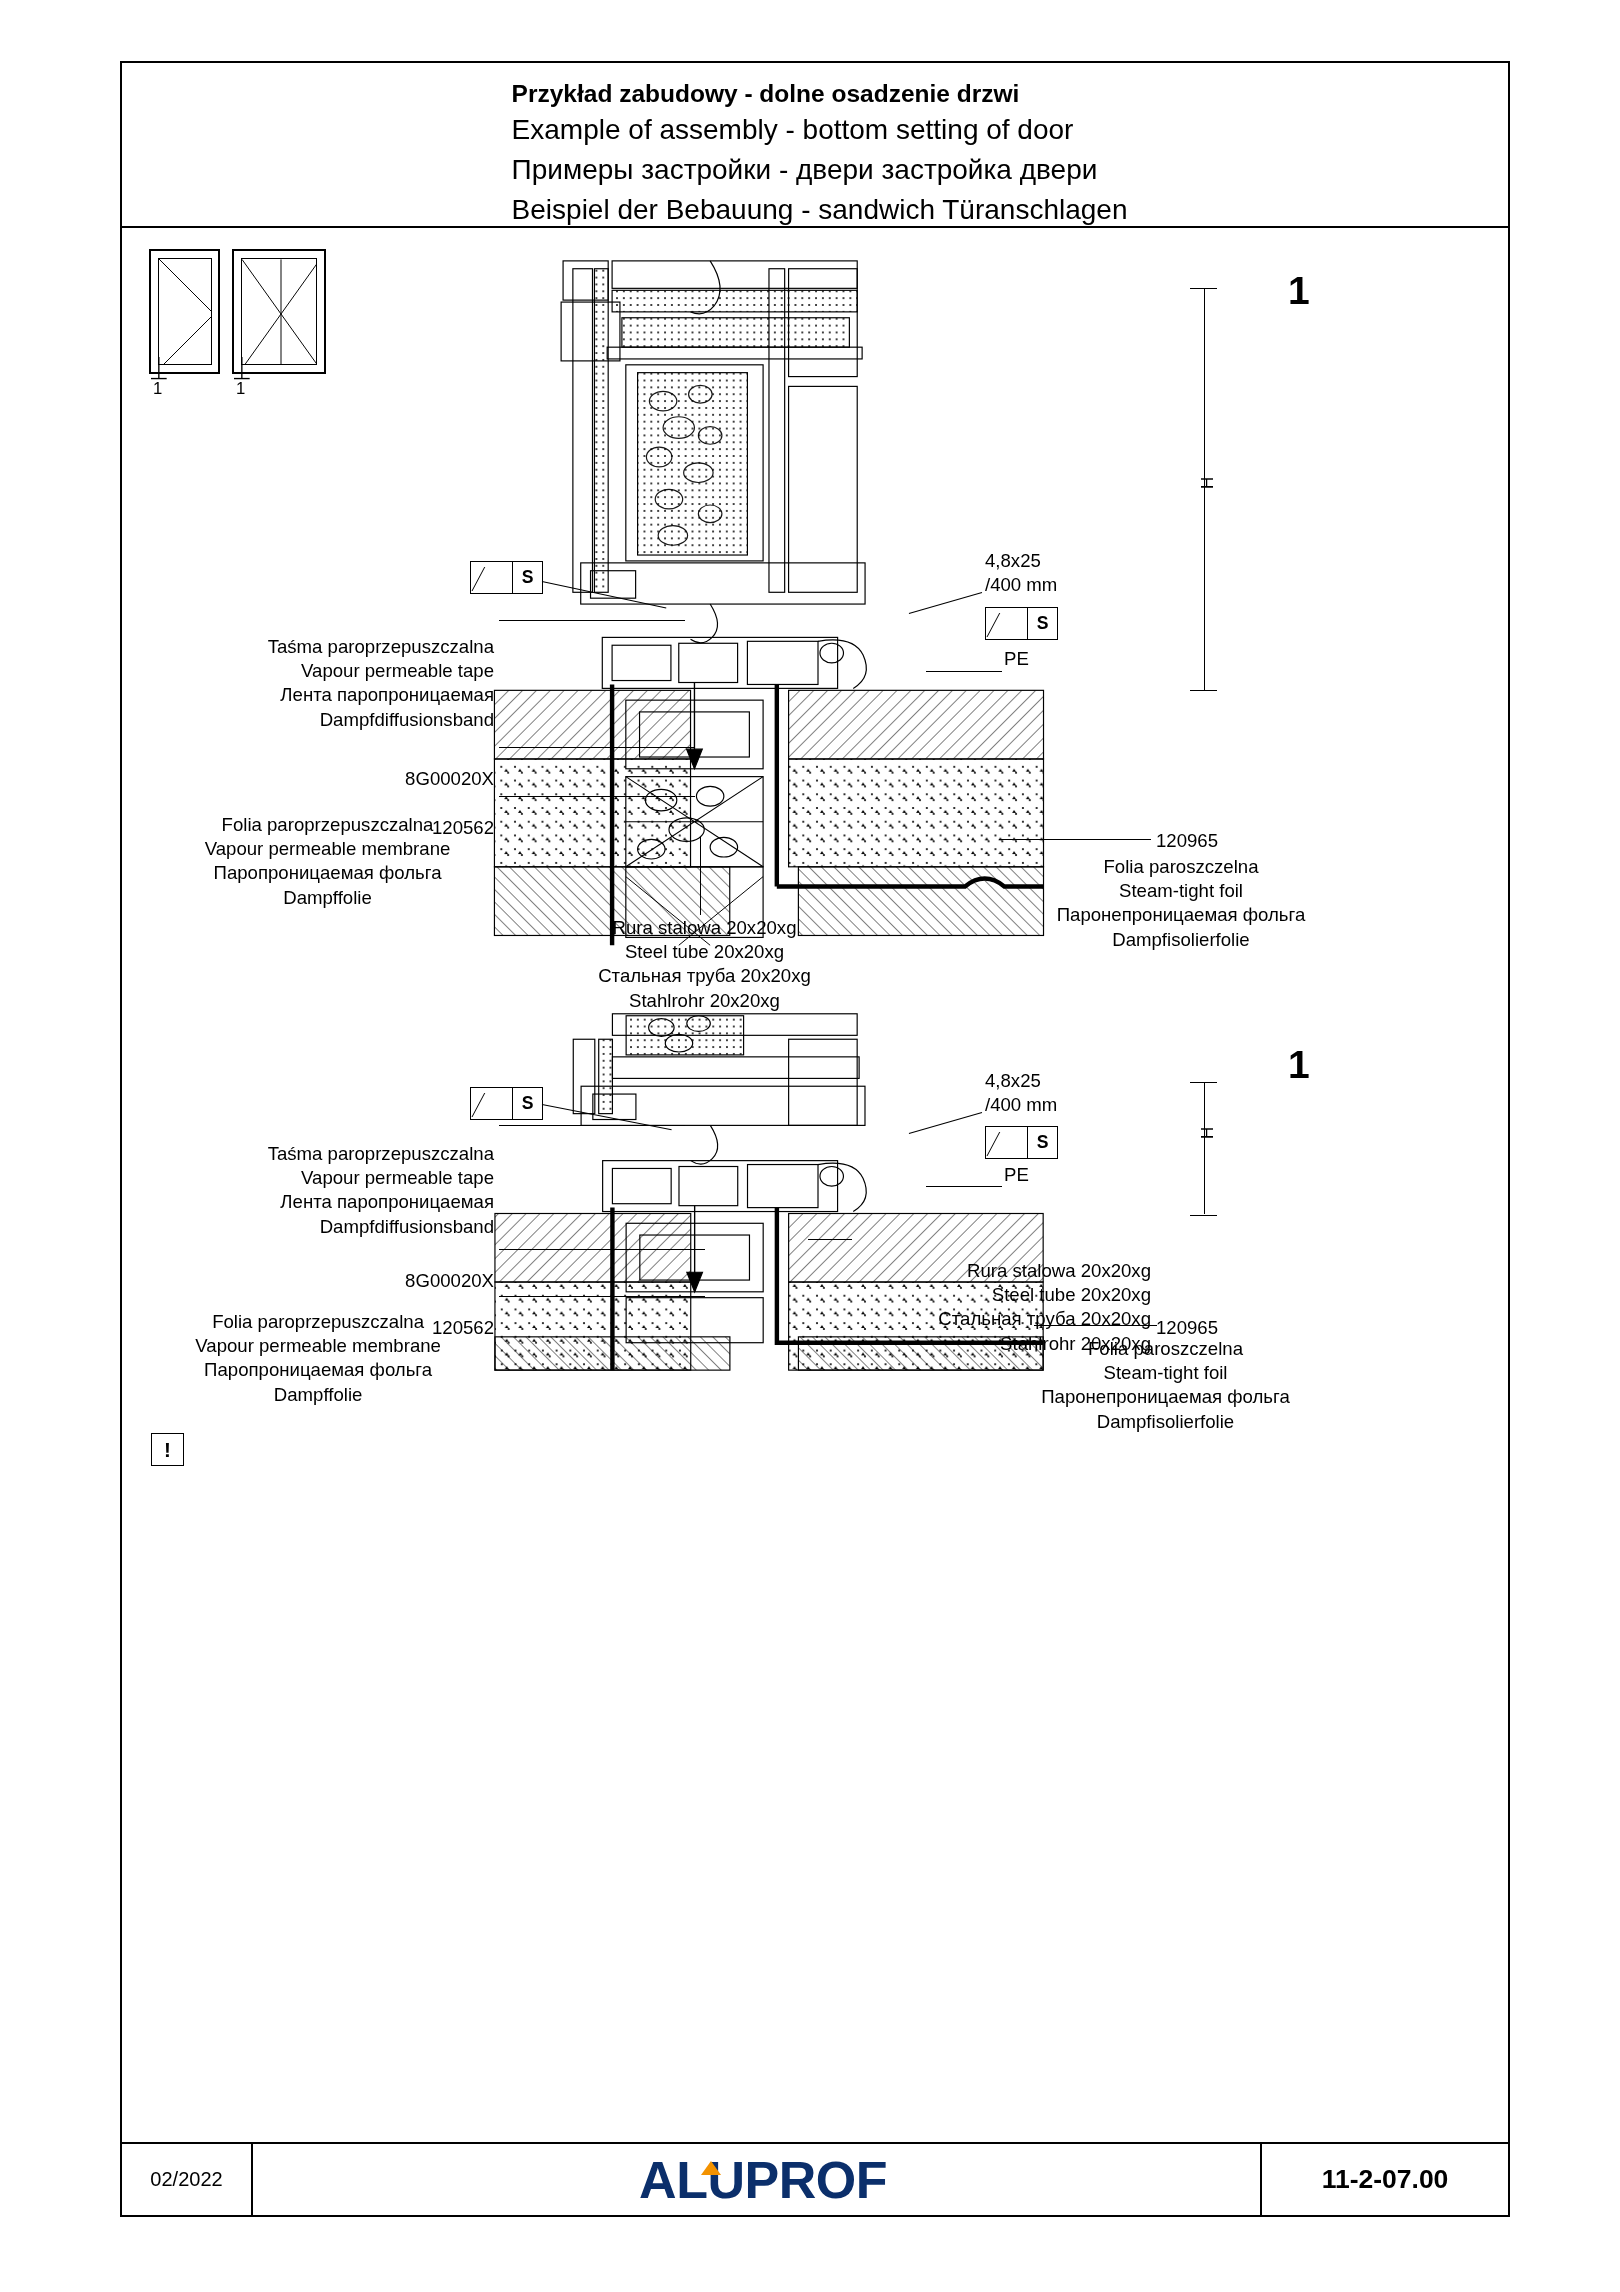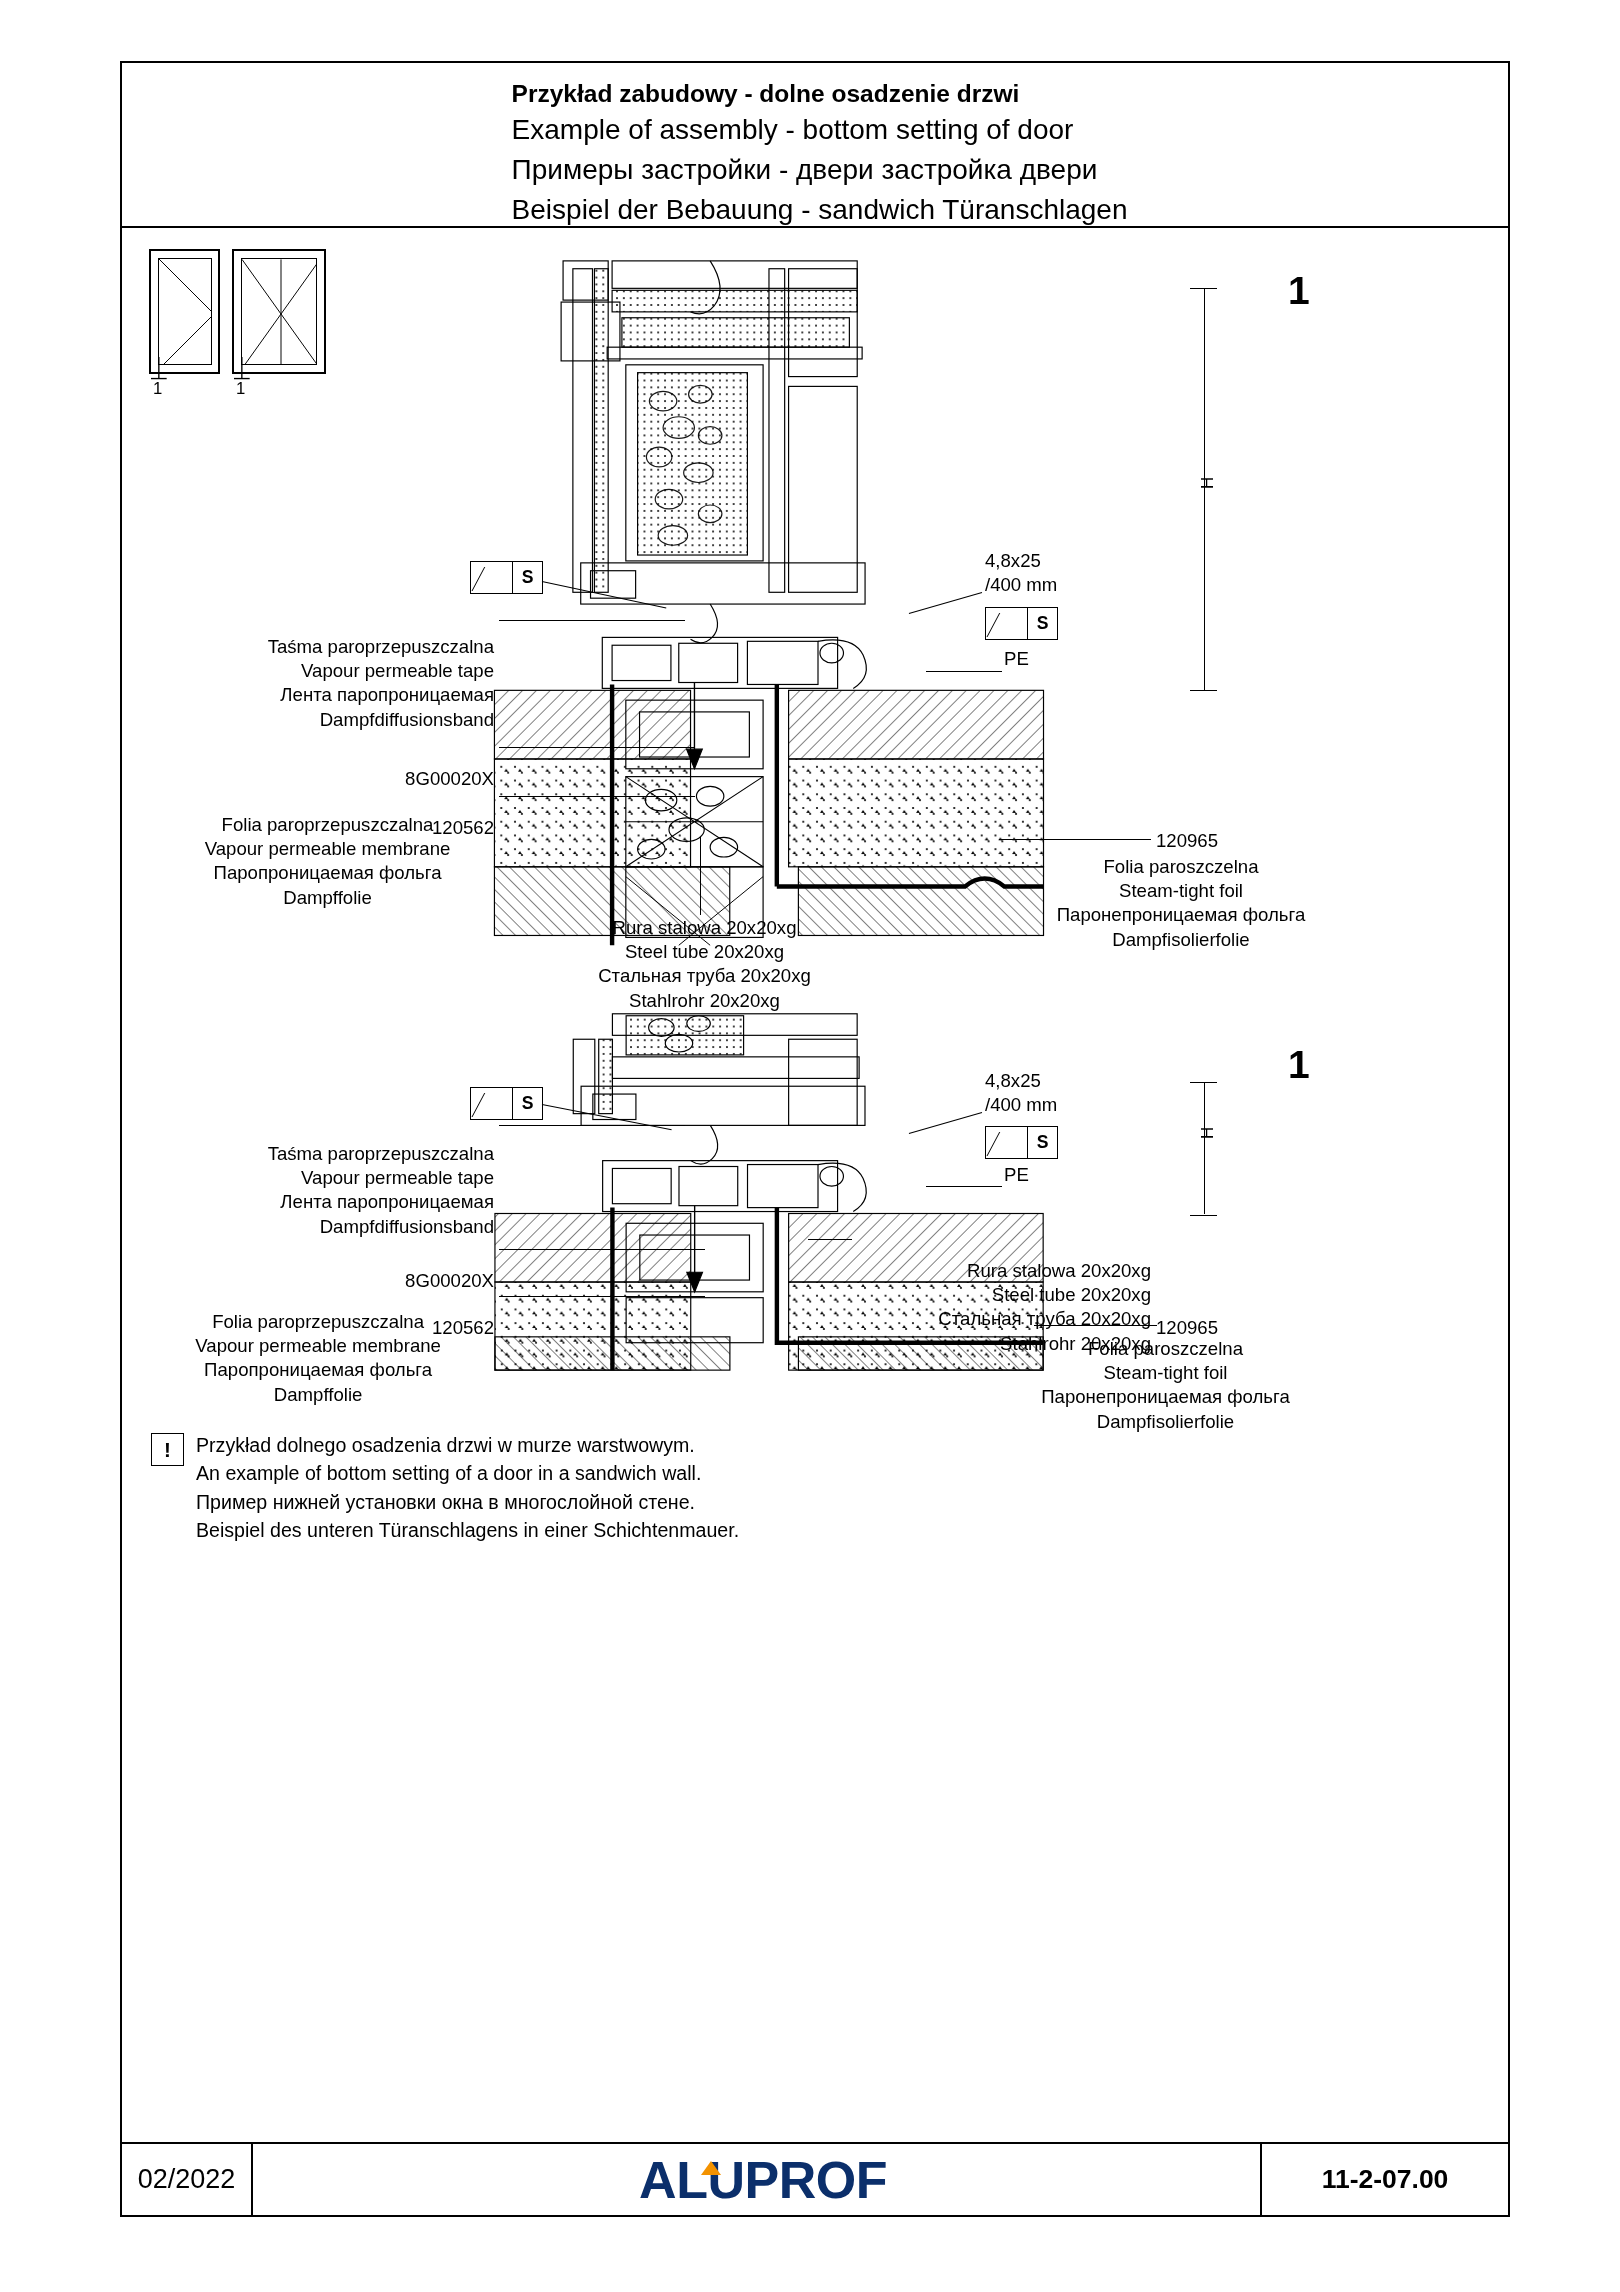--- a/index.html
+++ b/index.html
@@ -10,21 +10,21 @@
   
   .title-row{position:absolute;left:0;top:0;width:100%;height:165px;box-sizing:border-box;border-bottom:2px solid #000;}
   .title-left{position:absolute;left:0;top:0;width:372px;height:100%;border-right:2px solid #000;box-sizing:border-box;display:flex;align-items:center;justify-content:center;}
   .sys-name{font-size:46px;font-weight:bold;letter-spacing:0.5px;}
   .title-right{position:absolute;left:372px;top:0;right:0;height:100%;padding:13.7px 0 0 17.6px;box-sizing:border-box;}
   .t-pl{font-size:24.5px;font-weight:bold;line-height:1.38;}
   .t-other{font-size:28px;line-height:1.42;}
 
   
   .footer{position:absolute;left:0;bottom:0;width:100%;height:73px;border-top:2px solid #000;box-sizing:border-box;}
-  .f-left{position:absolute;left:0;top:0;width:131px;height:100%;border-right:2px solid #000;box-sizing:border-box;display:flex;align-items:center;justify-content:center;font-size:27px;}
+  .f-left{position:absolute;left:0;top:0;width:131px;height:100%;border-right:2px solid #000;box-sizing:border-box;display:flex;align-items:center;justify-content:center;font-size:20px;}
   .f-right{position:absolute;right:0;top:0;width:248px;height:100%;border-left:2px solid #000;box-sizing:border-box;display:flex;align-items:center;justify-content:center;font-size:26.5px;font-weight:bold;}
   .f-mid{position:absolute;left:131px;right:235px;top:0;height:100%;display:flex;align-items:center;justify-content:center;}
   .logo{font-size:52px;font-weight:bold;letter-spacing:-0.5px;color:#0b2f6b;position:relative;}
   .logo .tri{position:absolute;left:62px;top:11.8px;width:0;height:0;border-left:10.8px solid transparent;border-right:10.8px solid transparent;border-bottom:14.7px solid #f39200;}
 
   
   .lbl{position:absolute;font-size:18.6px;line-height:1.3;white-space:pre;}
   .lbl.r{text-align:right;margin-top:30px;}
   .lbl.c{text-align:center;}
   .big1{position:absolute;font-size:39px;font-weight:bold;}
@@ -336,24 +336,20 @@
 
     <div class="lbl" style="left:1034px;top:1253px;">120965</div>
     <div class="leader" style="left:912px;top:1262px;width:123px;"></div>
     <div class="lbl c" style="left:882px;top:1274px;width:323px;">Folia paroszczelna
 Steam-tight foil
 Паронепроницаемая фольга
 Dampfisolierfolie</div>
 
     <div class="notebox" style="left:29px;top:1370px;width:784px;height:108px;">
       <div class="excl" style="left:0;top:0;">!</div>
-      <div class="note-txt">Przykład dolnego osadzenia drzwi w murze warstwowym.
-An example of bottom setting of a door in a sandwich wall.
-Пример нижней установки окна в многослойной стене.
-Beispiel des unteren Türanschlagens in einer Schichtenmauer.</div>
     </div>
 
     <div class="footer">
       <div class="f-left">02/2022</div>
       <div class="f-mid">
         <div class="logo">
           <span>ALUPROF</span>
           <span class="tri"></span>
         </div>
       </div>

